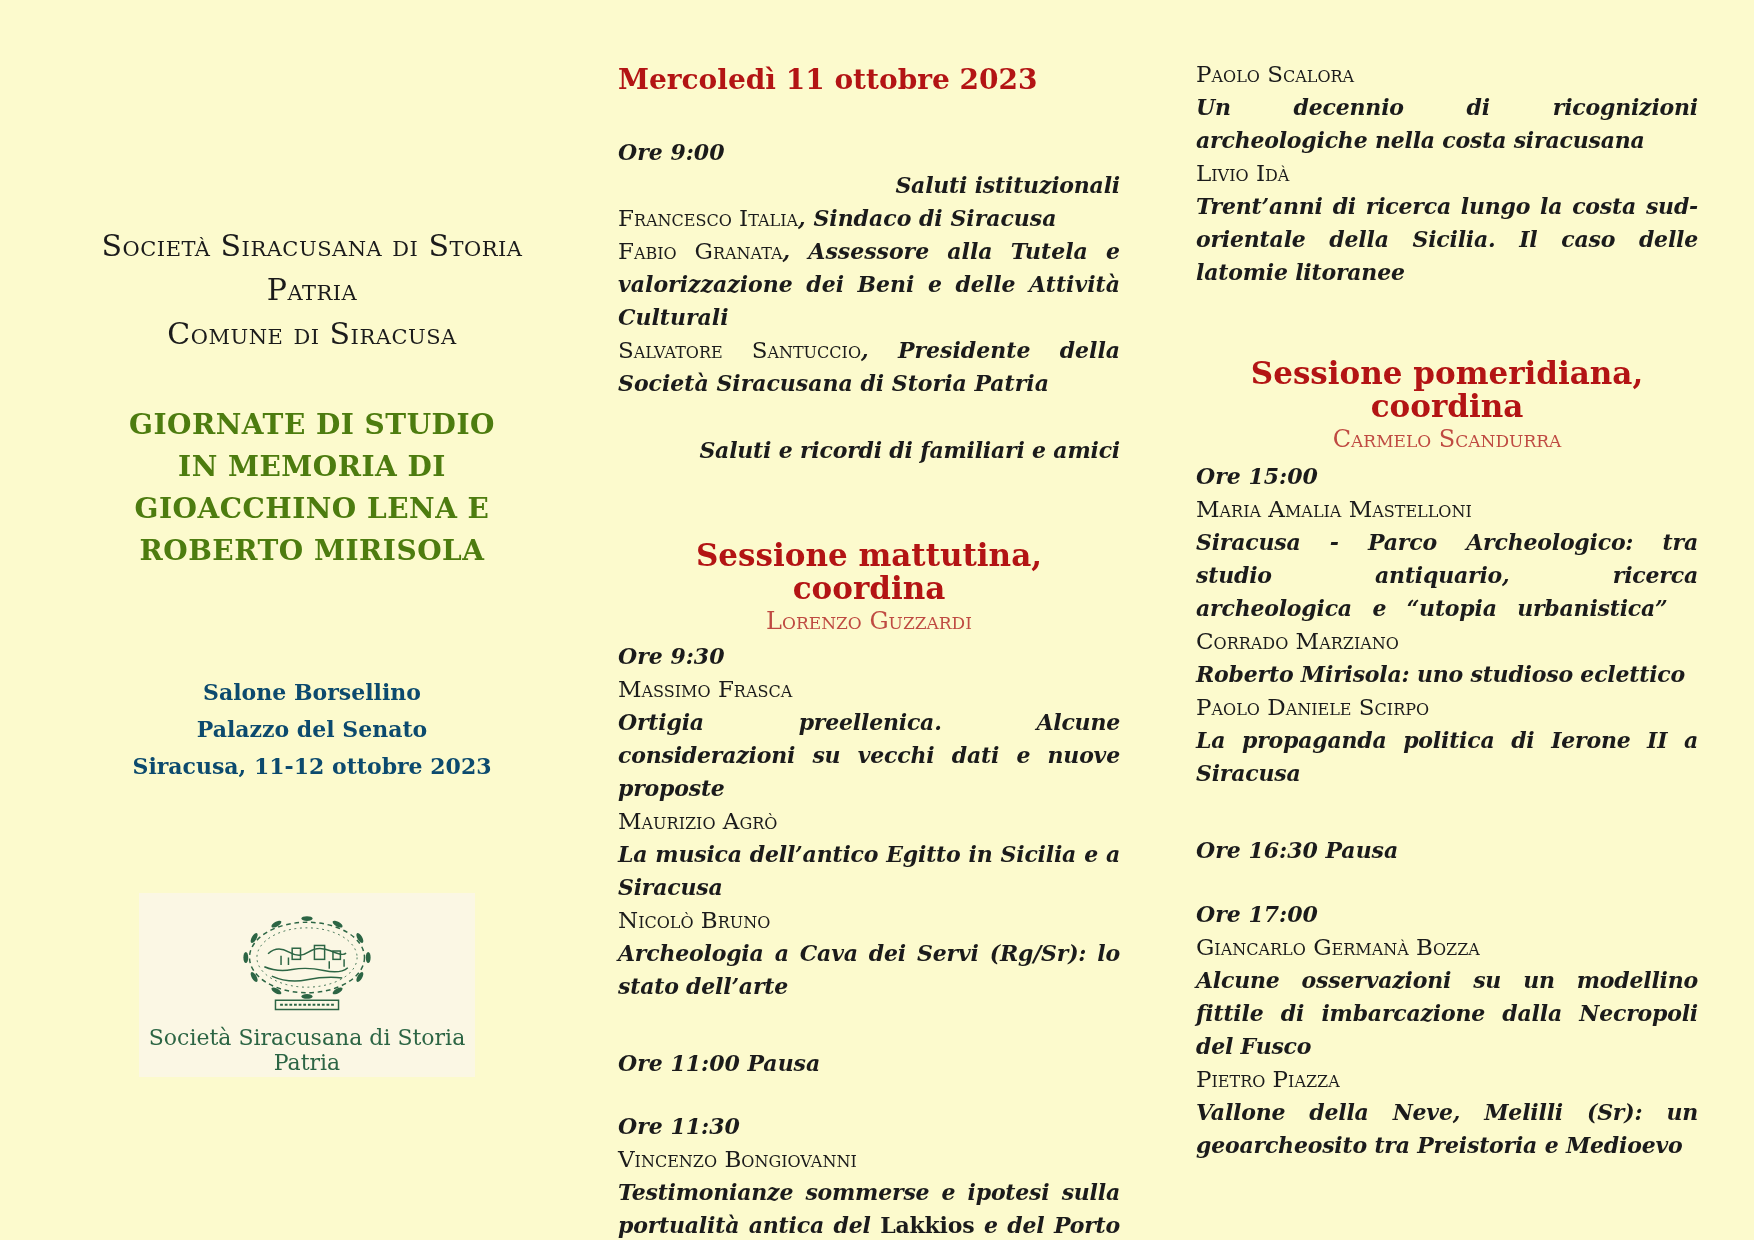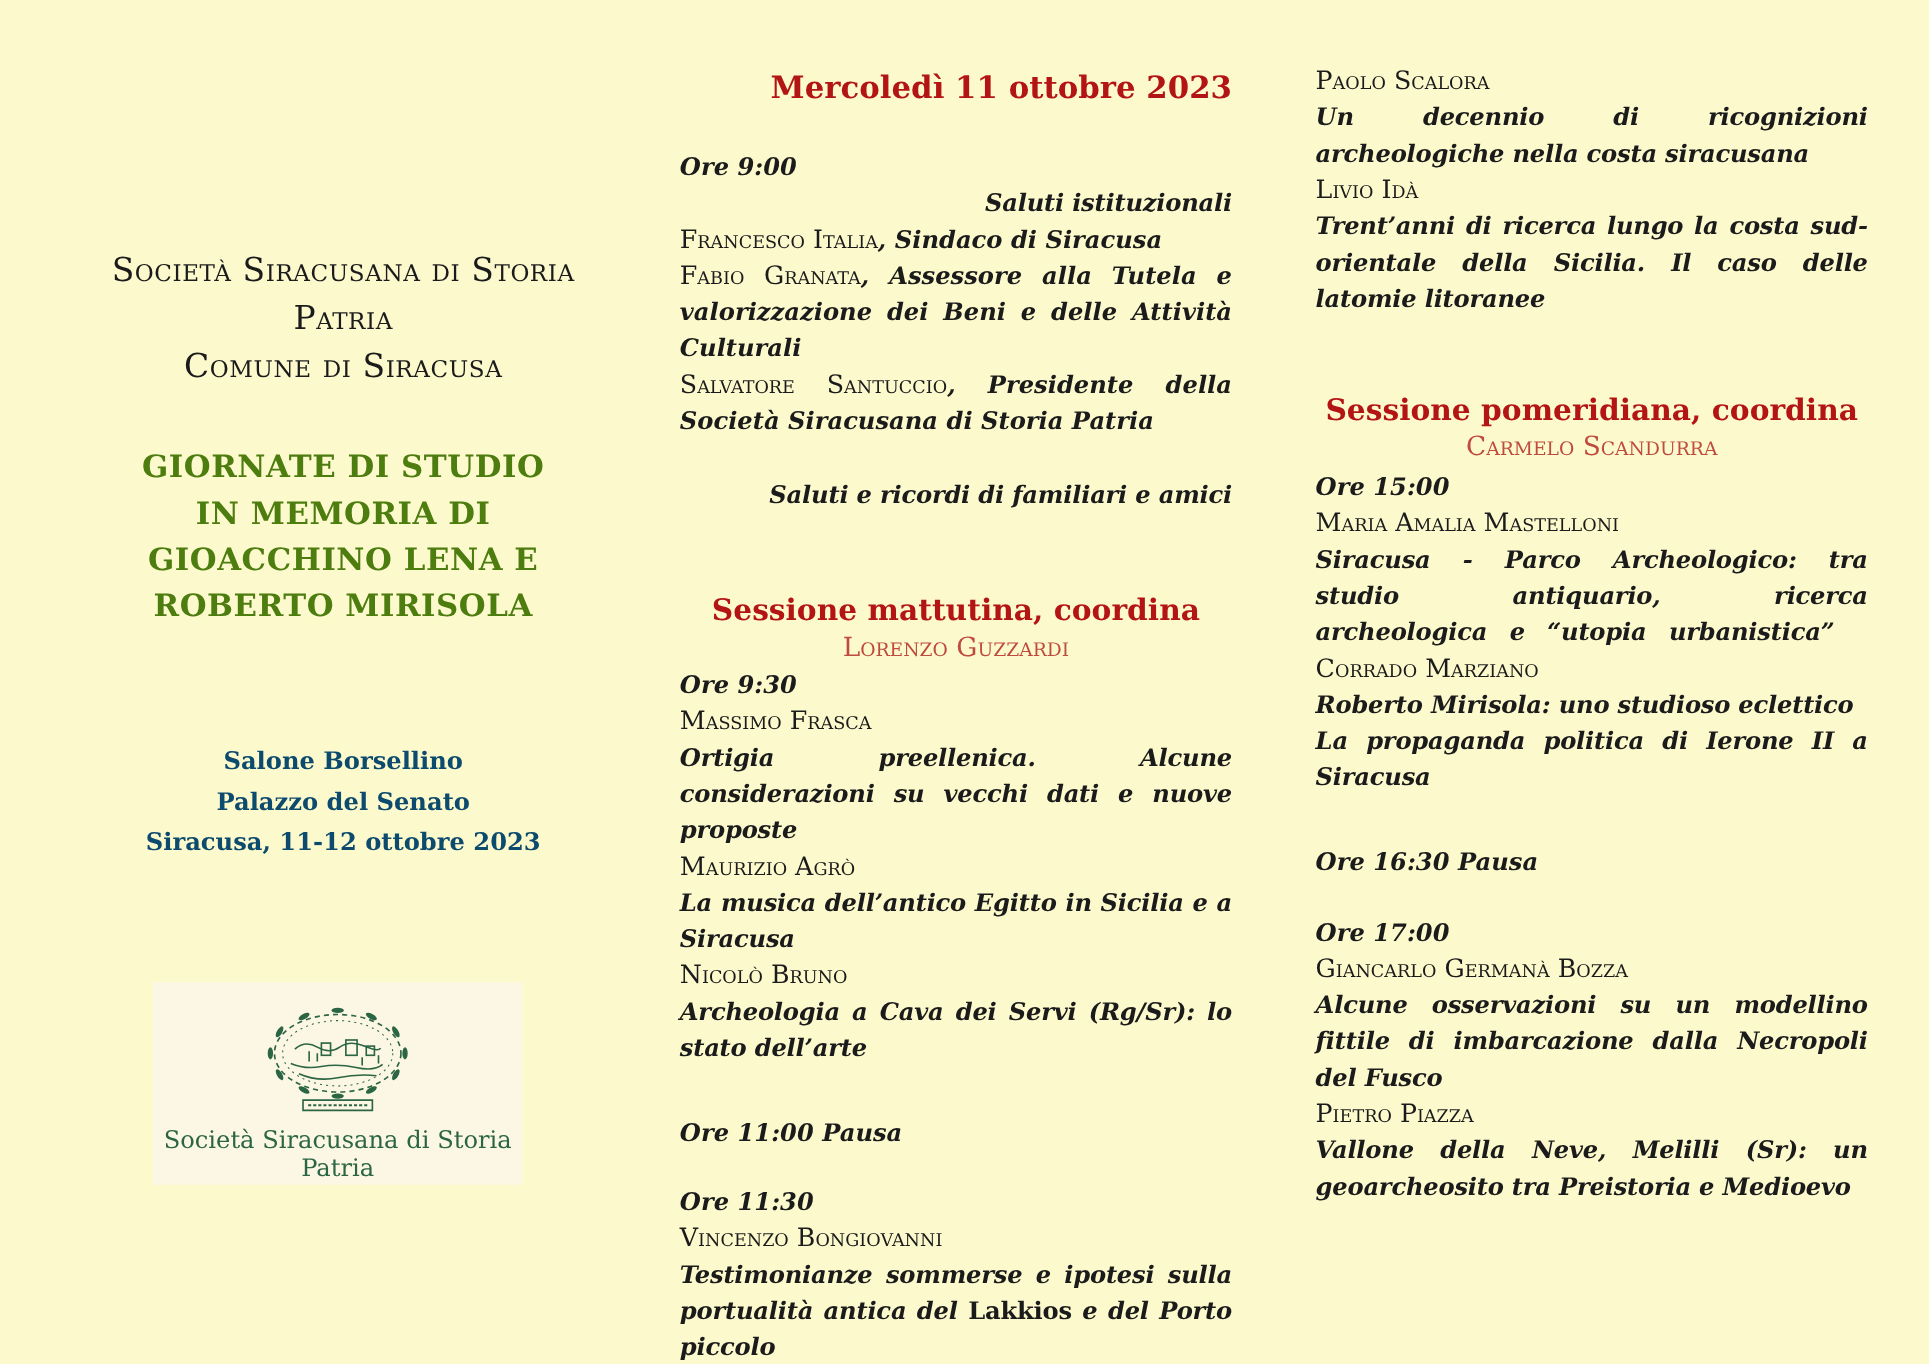--- a/index.html
+++ b/index.html
@@ -11,33 +11,33 @@
   
   .col-left { position:absolute; left:77px; top:0; width:470px; height:984px; text-align:center; }
   .org-block { position:absolute; top:224px; left:0; width:100%; font-size:30px; line-height:44px; font-variant:small-caps; letter-spacing:.5px; }
   .title-block { position:absolute; top:404px; left:0; width:100%; font-size:28px; line-height:42px; font-weight:bold; color:#4d7c0f; letter-spacing:.5px; }
   .venue-block { position:absolute; top:674px; left:0; width:100%; font-size:22px; line-height:37px; font-weight:bold; color:#0c4a6e; }
   .logo-box { position:absolute; top:893px; left:62px; width:336px; height:184px; background:#fbf7e4; text-align:center; padding-top:20px; box-sizing:border-box; }
   .logo-caption { margin-top:6px; font-size:22px; color:#2c6544; }
   
   .col-mid   { position:absolute; left:618px;  top:0; width:502px; }
   .col-right { position:absolute; left:1196px; top:0; width:502px; padding-top:44px; box-sizing:border-box;margin-top:14px; }
-  .day-header { margin:60px 0 0 0; font-size:28px; line-height:40px; font-weight:bold; color:#b31414; text-align:right; }
+  .day-header { margin:60px 0 0 0; font-size:28px; line-height:40px; font-weight:bold; color:#b31414; text-align:left; }
   .blocks p { margin:0; }
   .time   { font-size:22px; line-height:33px; font-weight:bold; font-style:italic; }
   .speaker{ font-size:23px; line-height:33px; text-align:justify; }
   .sc     { font-variant:small-caps; }
   .role   { font-size:22px; font-weight:bold; font-style:italic; }
   .talk   { font-size:22px; line-height:33px; font-weight:bold; font-style:italic; text-align:justify; letter-spacing:-0.2px; }
   .talk .roman { font-style:normal; }
   .talk.wide { word-spacing:13px; }
   .note   { text-align:right; }
   .session { text-align:center; color:#b31414; }
   .session p { margin:0; }
-  .session-title { font-size:27px; line-height:33px; font-weight:bold; }
+  .session-title { font-size:31px; line-height:33px; font-weight:bold; }
   .session-coord { font-size:24px; line-height:33px; font-variant:small-caps; color:#bf4a42; }
   .gap { width:100%; }
 </style>
 </head>
 <body>
 
 <div class="page">
 
   <section class="col-left">
     <div class="org-block">
@@ -133,20 +133,21 @@
         <div class="session">
           <p class="session-title">Sessione pomeridiana, coordina</p>
           <p class="session-coord">Carmelo Scandurra</p>
         </div>
         <div class="gap" style="height: 4px;"></div>
         <p class="time">Ore 15:00</p>
         <p class="speaker"><span class="sc">Maria Amalia Mastelloni</span></p>
         <p class="talk wide">Siracusa - Parco Archeologico: tra studio antiquario, ricerca archeologica e “utopia urbanistica”</p>
         <p class="speaker"><span class="sc">Corrado Marziano</span></p>
         <p class="talk">Roberto Mirisola: uno studioso eclettico</p>
+        <p class="speaker"><span class="sc">Paolo Daniele Scirpo</span></p>
         <p class="talk">La propaganda politica di Ierone II a Siracusa</p>
         <div class="gap" style="height: 44px;"></div>
         <p class="time">Ore 16:30 Pausa</p>
         <div class="gap" style="height: 31px;"></div>
         <p class="time">Ore 17:00</p>
         <p class="speaker"><span class="sc">Giancarlo Germanà Bozza</span></p>
         <p class="talk">Alcune osservazioni su un modellino fittile di imbarcazione dalla Necropoli del Fusco</p>
         <p class="speaker"><span class="sc">Pietro Piazza</span></p>
         <p class="talk">Vallone della Neve, Melilli (Sr): un geoarcheosito tra Preistoria e Medioevo</p>
       </div>

